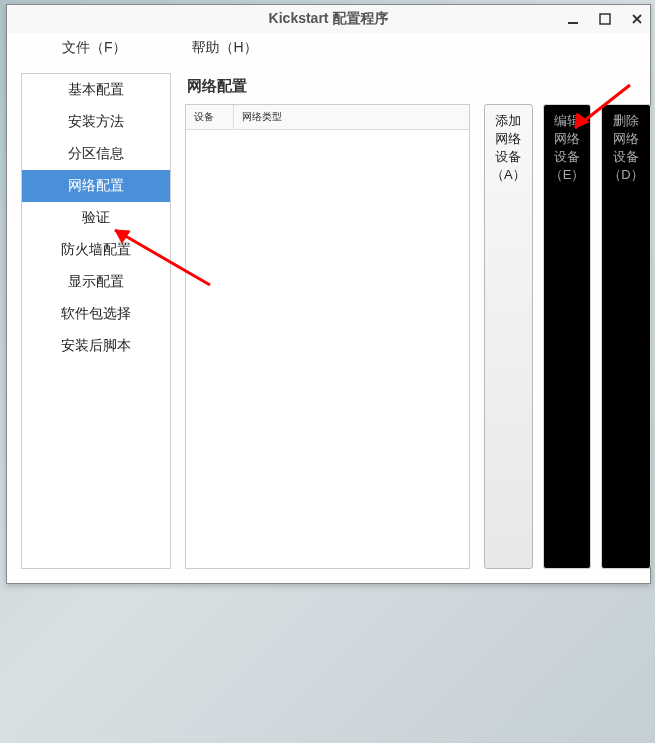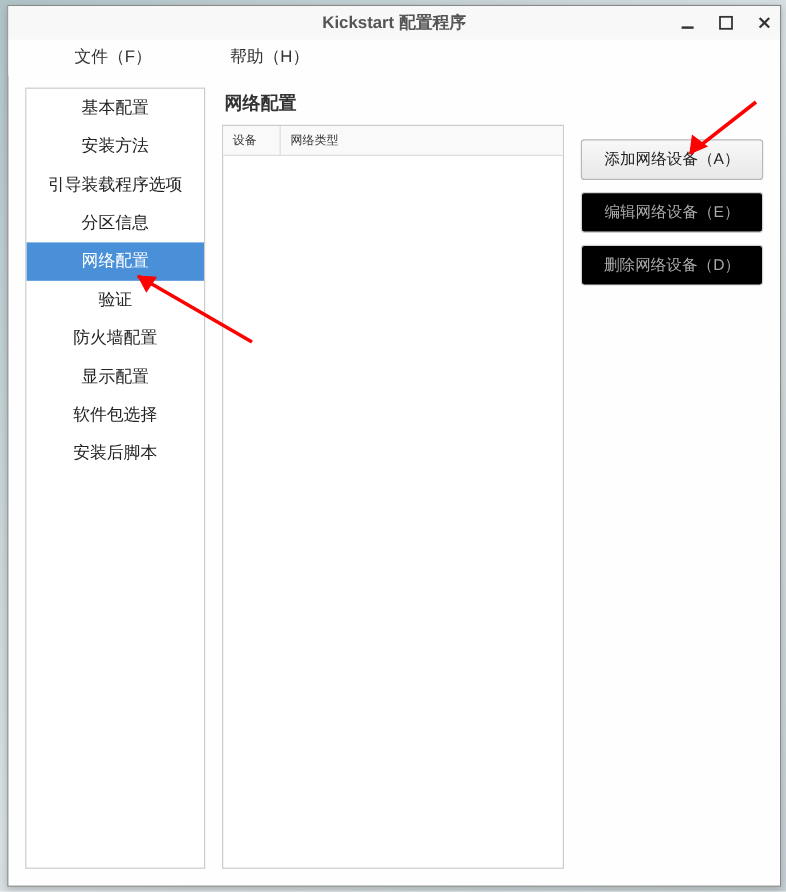--- a/index.html
+++ b/index.html
@@ -13,21 +13,21 @@
       background: linear-gradient(135deg, #b0c4c8 0%, #d8e0e3 50%, #c5d0d4 100%);
       width: 655px;
       height: 743px;
       overflow: hidden;
     }
     .window {
       position: absolute;
       left: 6px;
       top: 4px;
       width: 645px;
-      height: 735px;
+      height: 580px;
       background: #fefefe;
       border: 1px solid #888;
       box-shadow: 0 2px 6px rgba(0,0,0,0.2);
     }
     .titlebar {
       height: 28px;
       background: #f8f8f8;
       display: flex;
       align-items: center;
       justify-content: center;
@@ -131,23 +131,22 @@
     .th:last-child {
       border-right: none;
       flex: 1;
     }
     .th:first-child {
       width: 48px;
     }
     .button-col {
       width: 152px;
       display: flex;
-      flex-direction: column;
+      flex-direction: row;
       gap: 10px;
-      margin-top: 12px;
     }
     .btn {
       padding: 7px 6px;
       border: 1px solid #b8b8b8;
       background: linear-gradient(#f8f8f8, #e8e8e8);
       border-radius: 3px;
       cursor: pointer;
       text-align: center;
       font-size: 13px;
       color: #222;
@@ -195,21 +194,20 @@
 
   <div class="menubar">
     <span class="menu-item">文件（F）</span>
     <span class="menu-item">帮助（H）</span>
   </div>
 
   <div class="content">
     <div class="sidebar">
       <div class="side-item">基本配置</div>
       <div class="side-item">安装方法</div>
-      <div class="side-item">引导装载程序选项</div>
       <div class="side-item">分区信息</div>
       <div class="side-item selected">网络配置</div>
       <div class="side-item">验证</div>
       <div class="side-item">防火墙配置</div>
       <div class="side-item">显示配置</div>
       <div class="side-item">软件包选择</div>
       <div class="side-item">安装后脚本</div>
     </div>
 
     <div class="main">

